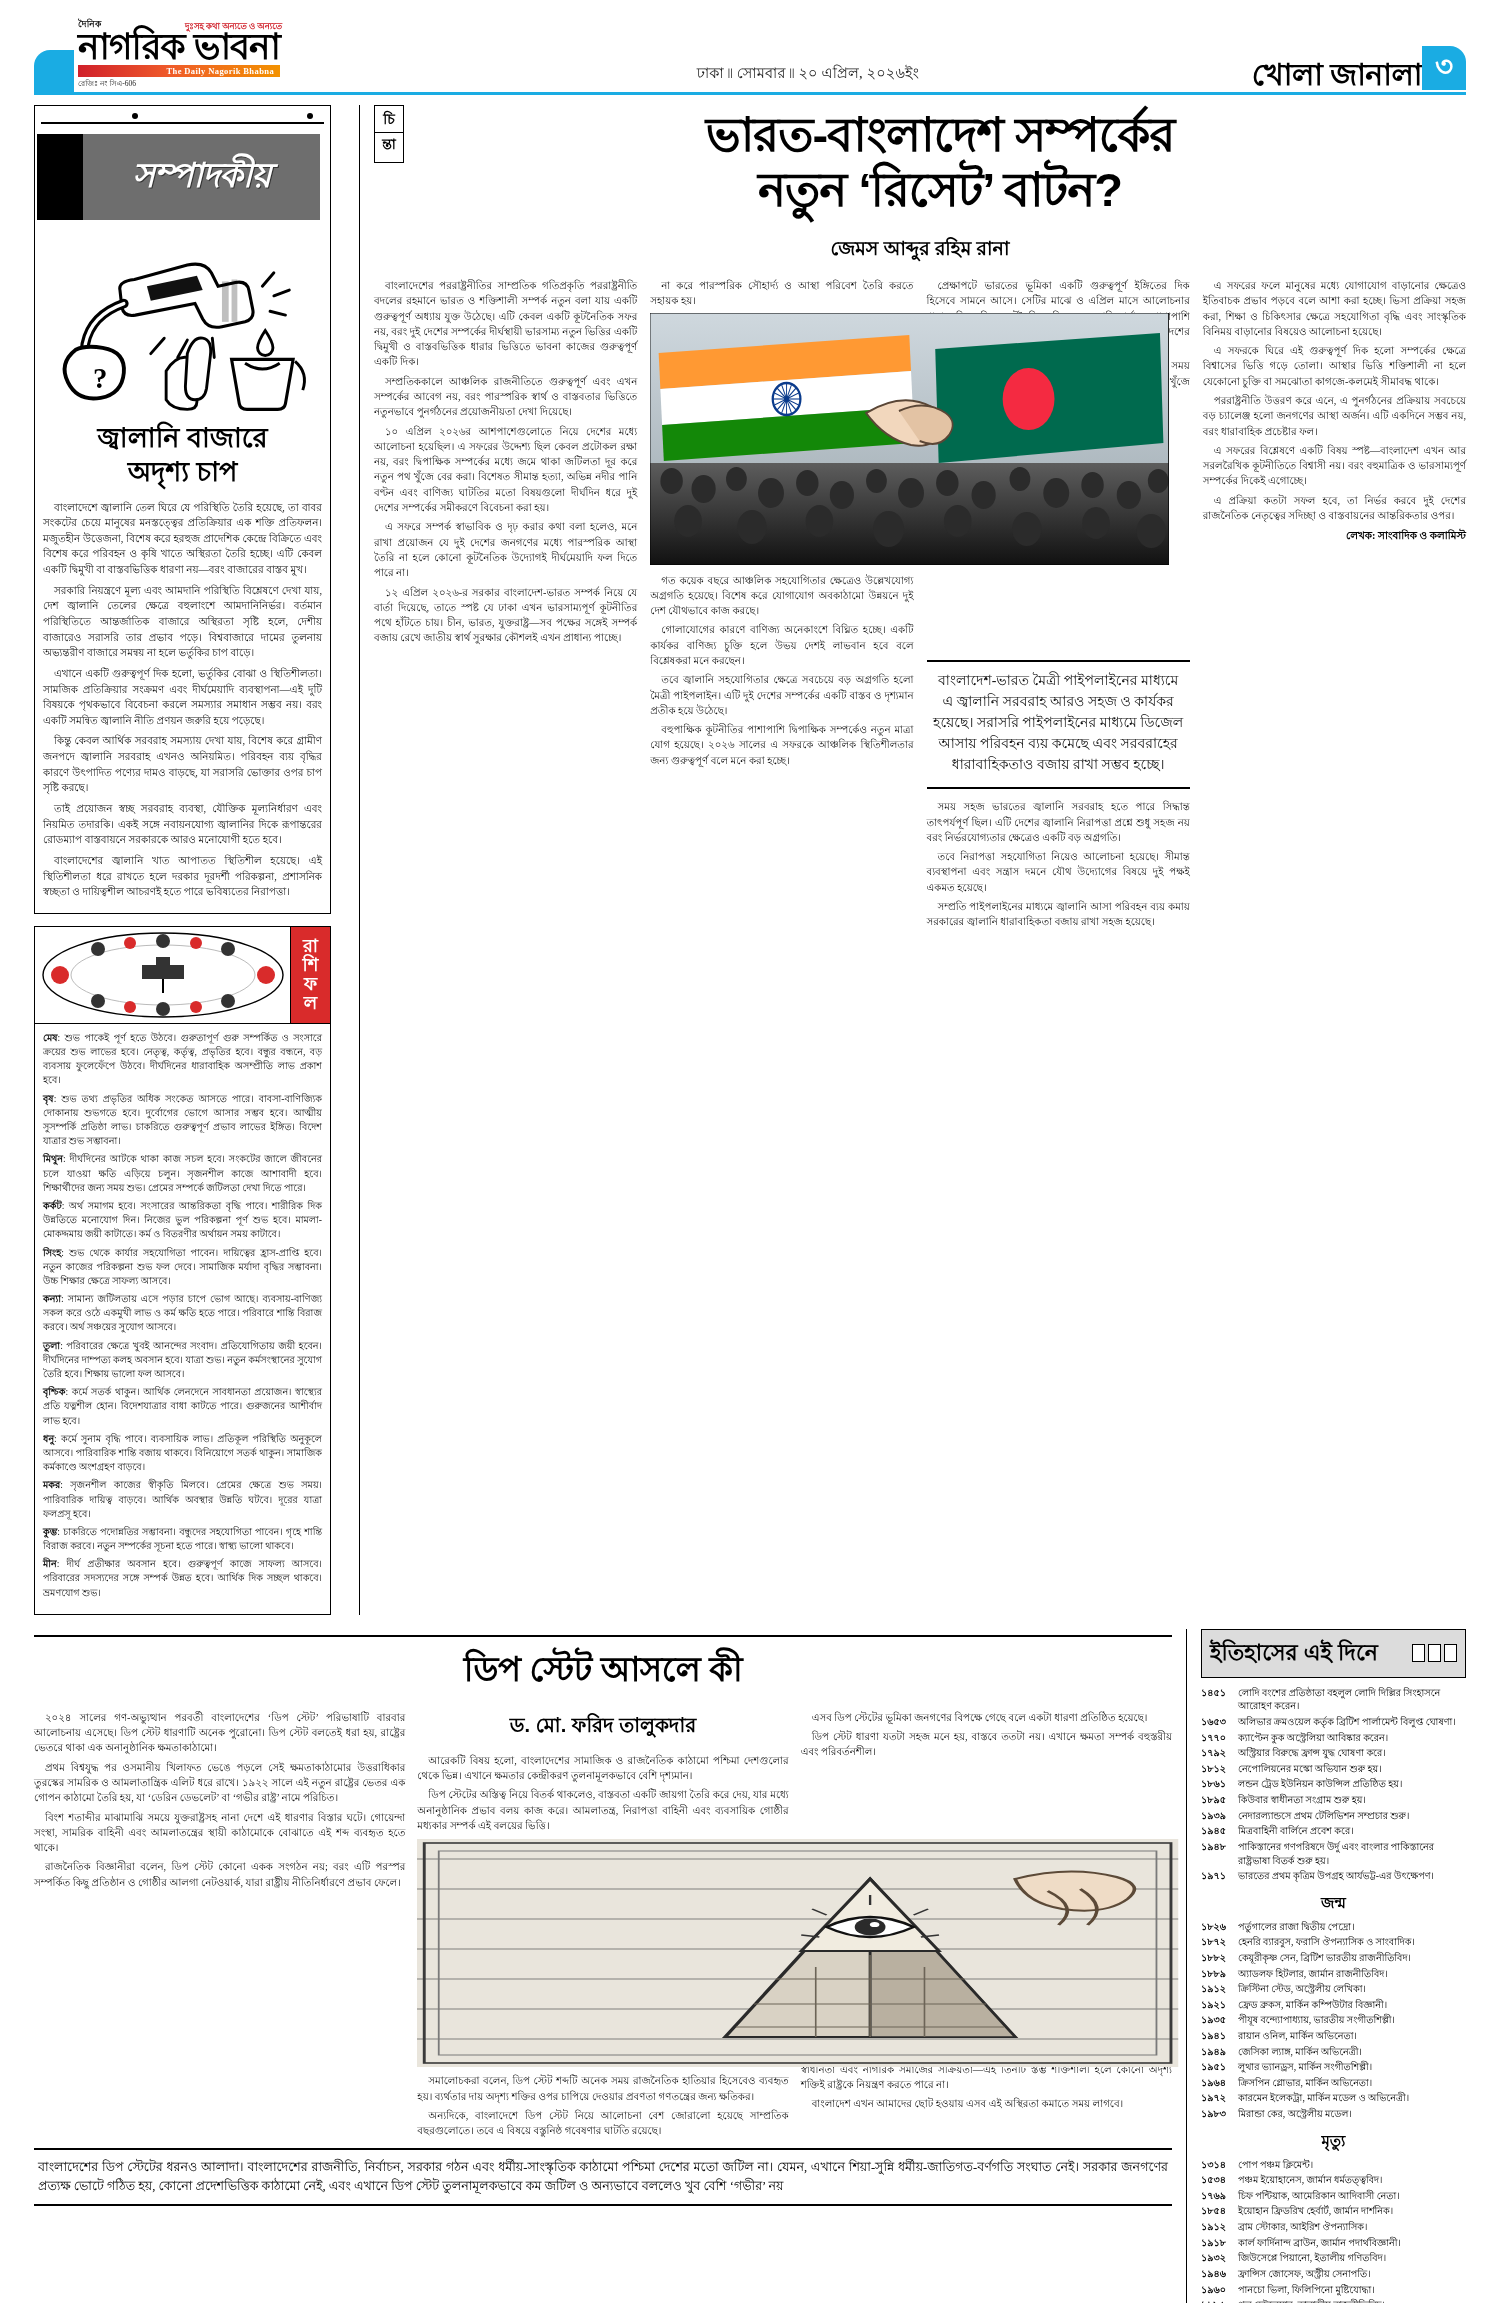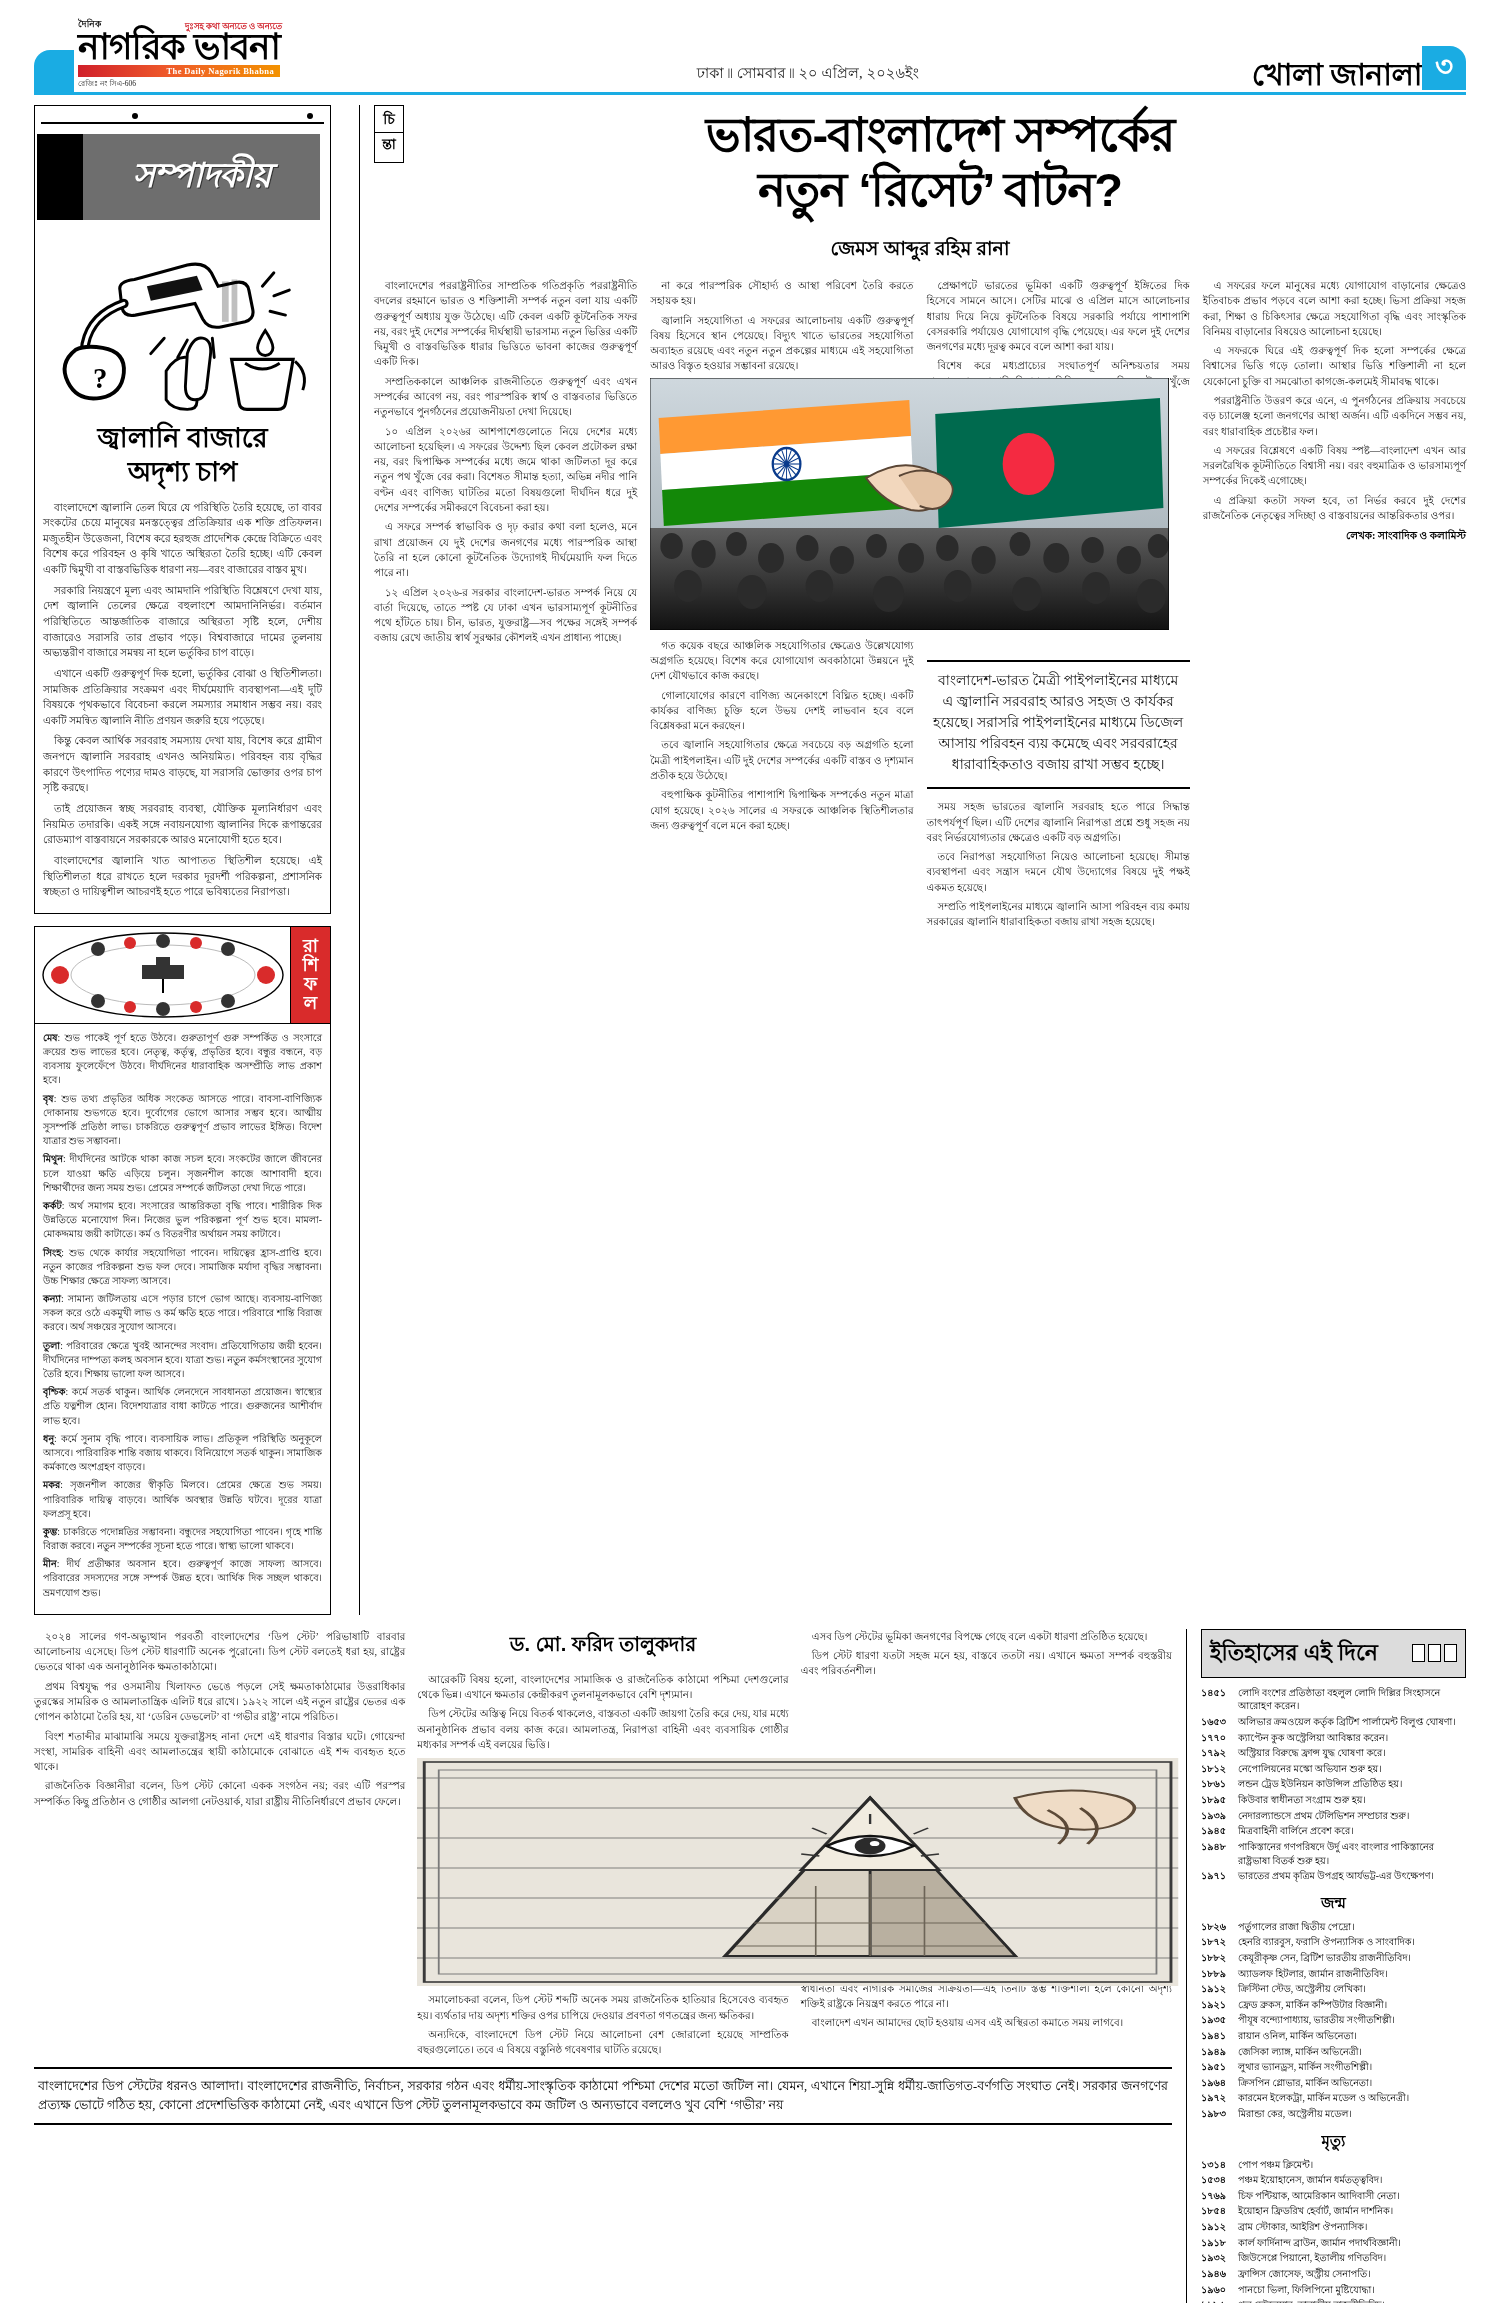--- a/index.html
+++ b/index.html
@@ -333,21 +333,20 @@
         <div class="col">
           <p>বাংলাদেশের পররাষ্ট্রনীতির সাম্প্রতিক গতিপ্রকৃতি পররাষ্ট্রনীতি বদলের রহমানে ভারত ও শক্তিশালী সম্পর্ক নতুন বলা যায় একটি গুরুত্বপূর্ণ অধ্যায় যুক্ত উঠেছে। এটি কেবল একটি কূটনৈতিক সফর নয়, বরং দুই দেশের সম্পর্কের দীর্ঘস্থায়ী ভারসাম্য নতুন ভিত্তির একটি দ্বিমুখী ও বাস্তবভিত্তিক ধারার ভিত্তিতে ভাবনা কাজের গুরুত্বপূর্ণ একটি দিক।</p>
           <p>সম্প্রতিককালে আঞ্চলিক রাজনীতিতে গুরুত্বপূর্ণ এবং এখন সম্পর্কের আবেগ নয়, বরং পারস্পরিক স্বার্থ ও বাস্তবতার ভিত্তিতে নতুনভাবে পুনর্গঠনের প্রয়োজনীয়তা দেখা দিয়েছে।</p>
           <p>১০ এপ্রিল ২০২৬র আশপাশেগুলোতে নিয়ে দেশের মধ্যে আলোচনা হয়েছিল। এ সফরের উদ্দেশ্য ছিল কেবল প্রটোকল রক্ষা নয়, বরং দ্বিপাক্ষিক সম্পর্কের মধ্যে জমে থাকা জটিলতা দূর করে নতুন পথ খুঁজে বের করা। বিশেষত সীমান্ত হত্যা, অভিন্ন নদীর পানি বণ্টন এবং বাণিজ্য ঘাটতির মতো বিষয়গুলো দীর্ঘদিন ধরে দুই দেশের সম্পর্কের সমীকরণে বিবেচনা করা হয়।</p>
           <p>এ সফরে সম্পর্ক স্বাভাবিক ও দৃঢ় করার কথা বলা হলেও, মনে রাখা প্রয়োজন যে দুই দেশের জনগণের মধ্যে পারস্পরিক আস্থা তৈরি না হলে কোনো কূটনৈতিক উদ্যোগই দীর্ঘমেয়াদি ফল দিতে পারে না।</p>
           <p>১২ এপ্রিল ২০২৬-র সরকার বাংলাদেশ-ভারত সম্পর্ক নিয়ে যে বার্তা দিয়েছে, তাতে স্পষ্ট যে ঢাকা এখন ভারসাম্যপূর্ণ কূটনীতির পথে হাঁটতে চায়। চীন, ভারত, যুক্তরাষ্ট্র—সব পক্ষের সঙ্গেই সম্পর্ক বজায় রেখে জাতীয় স্বার্থ সুরক্ষার কৌশলই এখন প্রাধান্য পাচ্ছে।</p>
         </div>
 
         <div class="col">
           <p>না করে পারস্পরিক সৌহার্দ্য ও আস্থা পরিবেশ তৈরি করতে সহায়ক হয়।</p>
-          <p>জ্বালানি সহযোগিতা এ সফরের আলোচনায় একটি গুরুত্বপূর্ণ বিষয় হিসেবে স্থান পেয়েছে। বিদ্যুৎ খাতে ভারতের সহযোগিতা অব্যাহত রয়েছে এবং নতুন নতুন প্রকল্পের মাধ্যমে এই সহযোগিতা আরও বিস্তৃত হওয়ার সম্ভাবনা রয়েছে।</p>
 
           <div class="flag-photo" style="width:197%;">
             <svg width="100%" height="252" viewBox="0 0 600 252" preserveAspectRatio="none">
               <defs>
                 <linearGradient id="crowdg" x1="0" y1="0" x2="0" y2="1">
                   <stop offset="0%" stop-color="#5d5d5d"></stop>
                     <stop offset="100%" stop-color="#111"></stop>
                 </linearGradient>
                 <linearGradient id="skyg" x1="0" y1="0" x2="0" y2="1">
                   <stop offset="0%" stop-color="#cfd8de"></stop>
@@ -441,20 +440,21 @@
           <div class="author-tag">লেখক: সাংবাদিক ও কলামিস্ট</div>
         </div>
 
       </div>
     </div>
   </div>
 
   <div class="lower">
 
     <div class="lower-left">
+      <div class="sec-title">ডিপ স্টেট আসলে কী</div>
       <div class="cols4">
 
         <div class="ncol">
           <p>২০২৪ সালের গণ-অভ্যুত্থান পরবর্তী বাংলাদেশের ‘ডিপ স্টেট’ পরিভাষাটি বারবার আলোচনায় এসেছে। ডিপ স্টেট ধারণাটি অনেক পুরোনো। ডিপ স্টেট বলতেই ধরা হয়, রাষ্ট্রের ভেতরে থাকা এক অনানুষ্ঠানিক ক্ষমতাকাঠামো।</p>
           <p>প্রথম বিশ্বযুদ্ধ পর ওসমানীয় খিলাফত ভেঙে পড়লে সেই ক্ষমতাকাঠামোর উত্তরাধিকার তুরস্কের সামরিক ও আমলাতান্ত্রিক এলিট ধরে রাখে। ১৯২২ সালে এই নতুন রাষ্ট্রের ভেতর এক গোপন কাঠামো তৈরি হয়, যা ‘ডেরিন ডেভলেট’ বা ‘গভীর রাষ্ট্র’ নামে পরিচিত।</p>
           <p>বিংশ শতাব্দীর মাঝামাঝি সময়ে যুক্তরাষ্ট্রসহ নানা দেশে এই ধারণার বিস্তার ঘটে। গোয়েন্দা সংস্থা, সামরিক বাহিনী এবং আমলাতন্ত্রের স্থায়ী কাঠামোকে বোঝাতে এই শব্দ ব্যবহৃত হতে থাকে।</p>
           <p>রাজনৈতিক বিজ্ঞানীরা বলেন, ডিপ স্টেট কোনো একক সংগঠন নয়; বরং এটি পরস্পর সম্পর্কিত কিছু প্রতিষ্ঠান ও গোষ্ঠীর আলগা নেটওয়ার্ক, যারা রাষ্ট্রীয় নীতিনির্ধারণে প্রভাব ফেলে।</p>
         </div>
 
         <div class="ncol">

